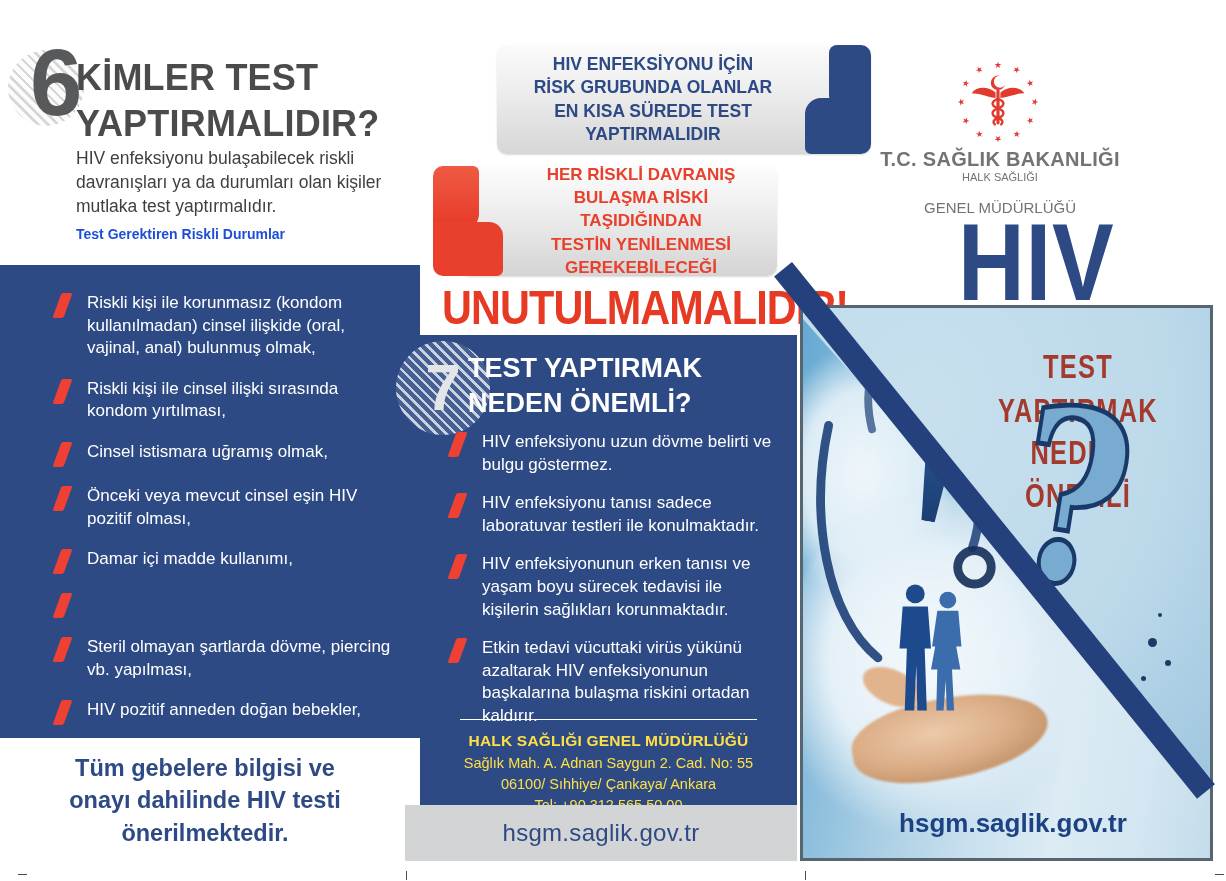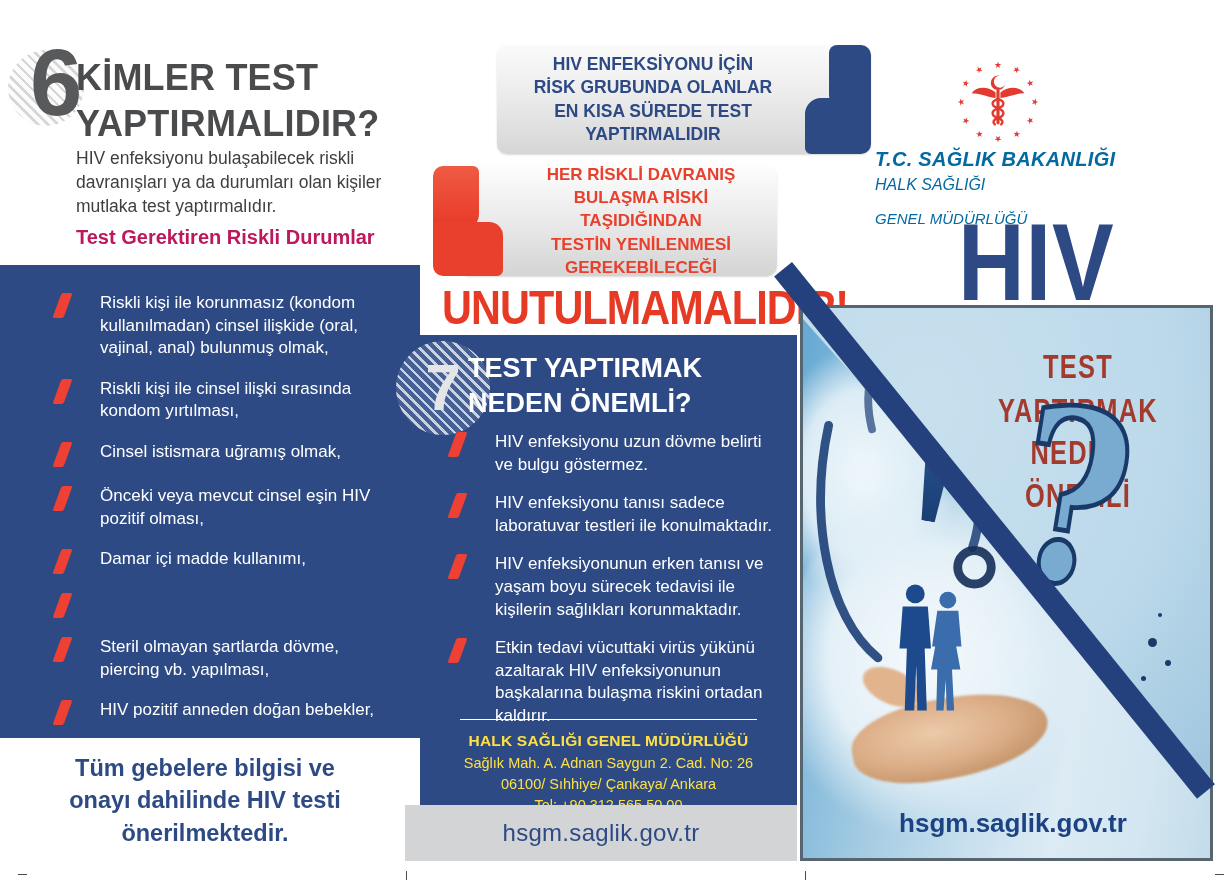--- a/index.html
+++ b/index.html
@@ -8,24 +8,24 @@
   #page { position:relative; width:1226px; height:881px; background:#fff; overflow:hidden; margin:0 auto; }
   .abs { position:absolute; }
   .preline { white-space:pre-line; }
 
   
   .circle6 { left:8px; top:50px; width:76px; height:76px; border-radius:50%;
     background:repeating-linear-gradient(45deg,#d7d7d7 0 2.5px,#fcfcfc 2.5px 7px); }
   .digit6 { left:30px; top:36px; font-size:94px; font-weight:700; color:#58595b; line-height:1; z-index:2; }
   .left-title { left:76px; top:55px; width:280px; font-size:36px; font-weight:700; color:#4a4b4d; line-height:1.27; letter-spacing:0.2px; }
   .left-intro { left:76px; top:147px; width:315px; font-size:17.5px; color:#3e3f41; line-height:1.36; }
-  .risk-sub { left:76px; top:226px; font-size:20px; font-weight:700; color:#be185d; }
+  .risk-sub { left:76px; top:226px; font-size:14px; font-weight:700; color:#1d4ed8; }
 
   .panel-left { left:0; top:265px; width:420px; height:473px; background:#2d4a85; padding:27px 26px 0 57px; }
-  .bullet { display:flex; gap:32px; margin-bottom:18px; color:#fff; font-size:17px; line-height:1.33; }
+  .bullet { display:flex; gap:19px; margin-bottom:18px; color:#fff; font-size:17px; line-height:1.33; }
   .slash { flex:none; width:11px; height:25px; background:#ee4134; transform:skewX(-20deg); border-radius:2px; margin-top:1px; }
   .mid-list .bullet { margin-bottom:16px; }
 
   .pregnancy { left:10px; top:752px; width:390px; text-align:center; font-size:23.5px; font-weight:700;
     color:#2d4a85; line-height:1.38; }
 
   
   .banner { }
   .banner .body1 { position:absolute; inset:0; border-radius:10px;
     background:linear-gradient(180deg,#fbfbfb 0%,#ececec 45%,#d6d6d7 100%); box-shadow:0 1px 2px rgba(0,0,0,.15); }
@@ -55,23 +55,23 @@
   .mid-list { position:absolute; left:32px; right:14px; top:96px; }
   .mid-divider { position:absolute; left:40px; right:40px; top:384px; height:1px; background:#fff; }
   .mid-footer { position:absolute; left:0; right:0; top:397px; text-align:center; color:#fde047; }
   .mid-footer .org { font-weight:700; font-size:15.5px; margin-bottom:3px; letter-spacing:0.2px; }
   .mid-footer .addr { font-size:14.5px; line-height:1.45; }
   .graybar { left:405px; top:805px; width:392px; height:56px; background:#d2d4d5;
     display:flex; align-items:center; justify-content:center; color:#2d4a85; font-size:24px; letter-spacing:0.3px; }
 
   
   .emblem { left:950px; top:54px; width:96px; height:96px; }
-  .ministry { left:875px; top:148px; width:250px; text-align:left; color:#0369a1;font-style:italic; }
+  .ministry { left:875px; top:148px; width:250px; text-align:center; color:#737373; }
   .ministry .m1 { font-size:20px; font-weight:800; letter-spacing:0.3px; }
-  .ministry .m2 { font-size:16px; margin-top:5px; }
+  .ministry .m2 { font-size:11px; }
   .ministry .m3 { font-size:15px; margin-top:16px; }
   .hiv-title { left:958px; top:214px; font-size:110px; font-weight:800; color:#2d4a85; line-height:0.88;
     transform:scale(0.84,1); transform-origin:left top; letter-spacing:1px; }
 
   .photo-panel { left:800px; top:305px; width:413px; height:556px; border:3px solid #56656f;
     background:radial-gradient(135% 125% at 30% 18%, #c8e0ee 0%, #bcd9ea 45%, #a2c8e0 72%, #8ab5d3 100%);
     overflow:hidden; }
   .photo { position:absolute; left:0; top:0; width:100%; height:100%;
     clip-path:polygon(-6% -3%, 102% 87%, 102% 103%, -6% 103%);
     background:linear-gradient(100deg,#64a8d2 0%,#7fb7da 13%,#a7cde3 32%,#c9e0ef 52%,#dcebf4 68%,#d3e6f1 85%,#c3dcea 100%); }
@@ -217,21 +217,21 @@
         </div>
 
         <div class="bullet">
           <span class="slash"></span>
           <p>Etkin tedavi vücuttaki virüs yükünü azaltarak HIV enfeksiyonunun başkalarına bulaşma riskini ortadan kaldırır.</p>
         </div>
       </div>
     <div class="mid-divider"></div>
     <div class="mid-footer">
       <div class="org">HALK SAĞLIĞI GENEL MÜDÜRLÜĞÜ</div>
-      <div class="addr">Sağlık Mah. A. Adnan Saygun 2. Cad. No: 26</div>
+      <div class="addr">Sağlık Mah. A. Adnan Saygun 2. Cad. No: 55</div>
       <div class="addr">06100/ Sıhhiye/ Çankaya/ Ankara</div>
       <div class="addr">Tel: +90 312 565 50 00</div>
     </div>
   </div>
 
   <div class="abs graybar">
     <span>hsgm.saglik.gov.tr</span>
   </div>
 
   <svg class="abs emblem" viewBox="0 0 120 120">

